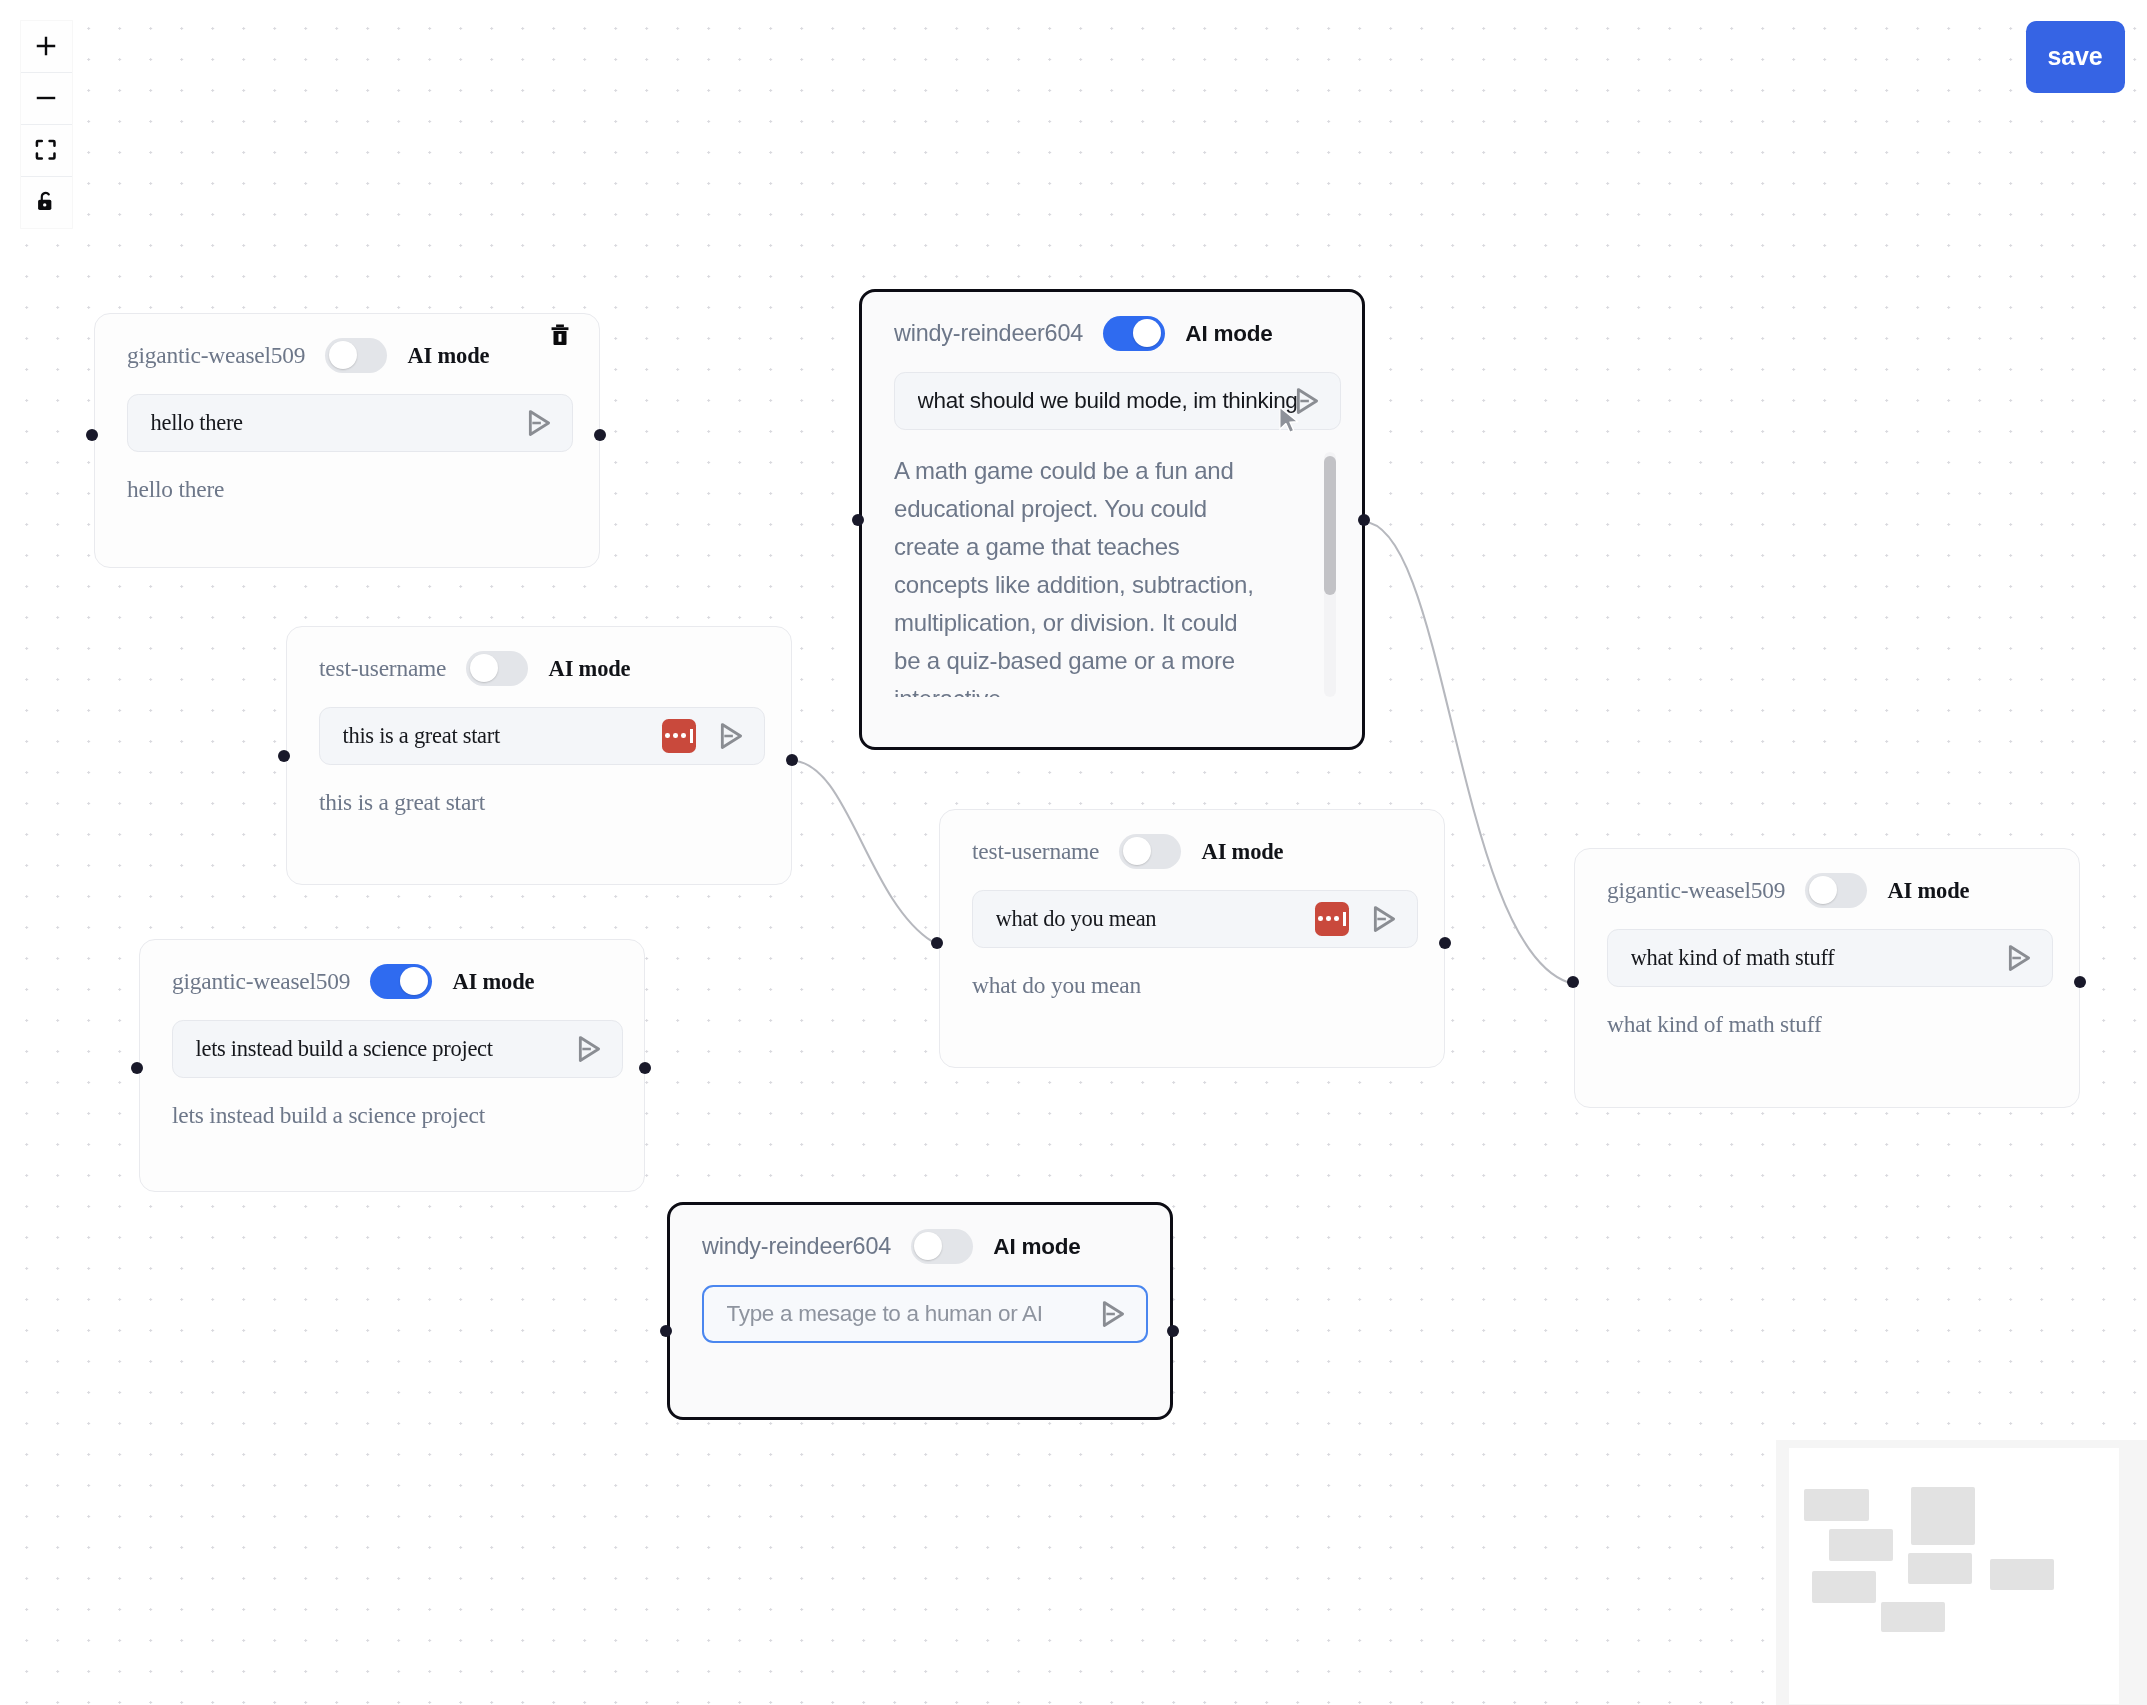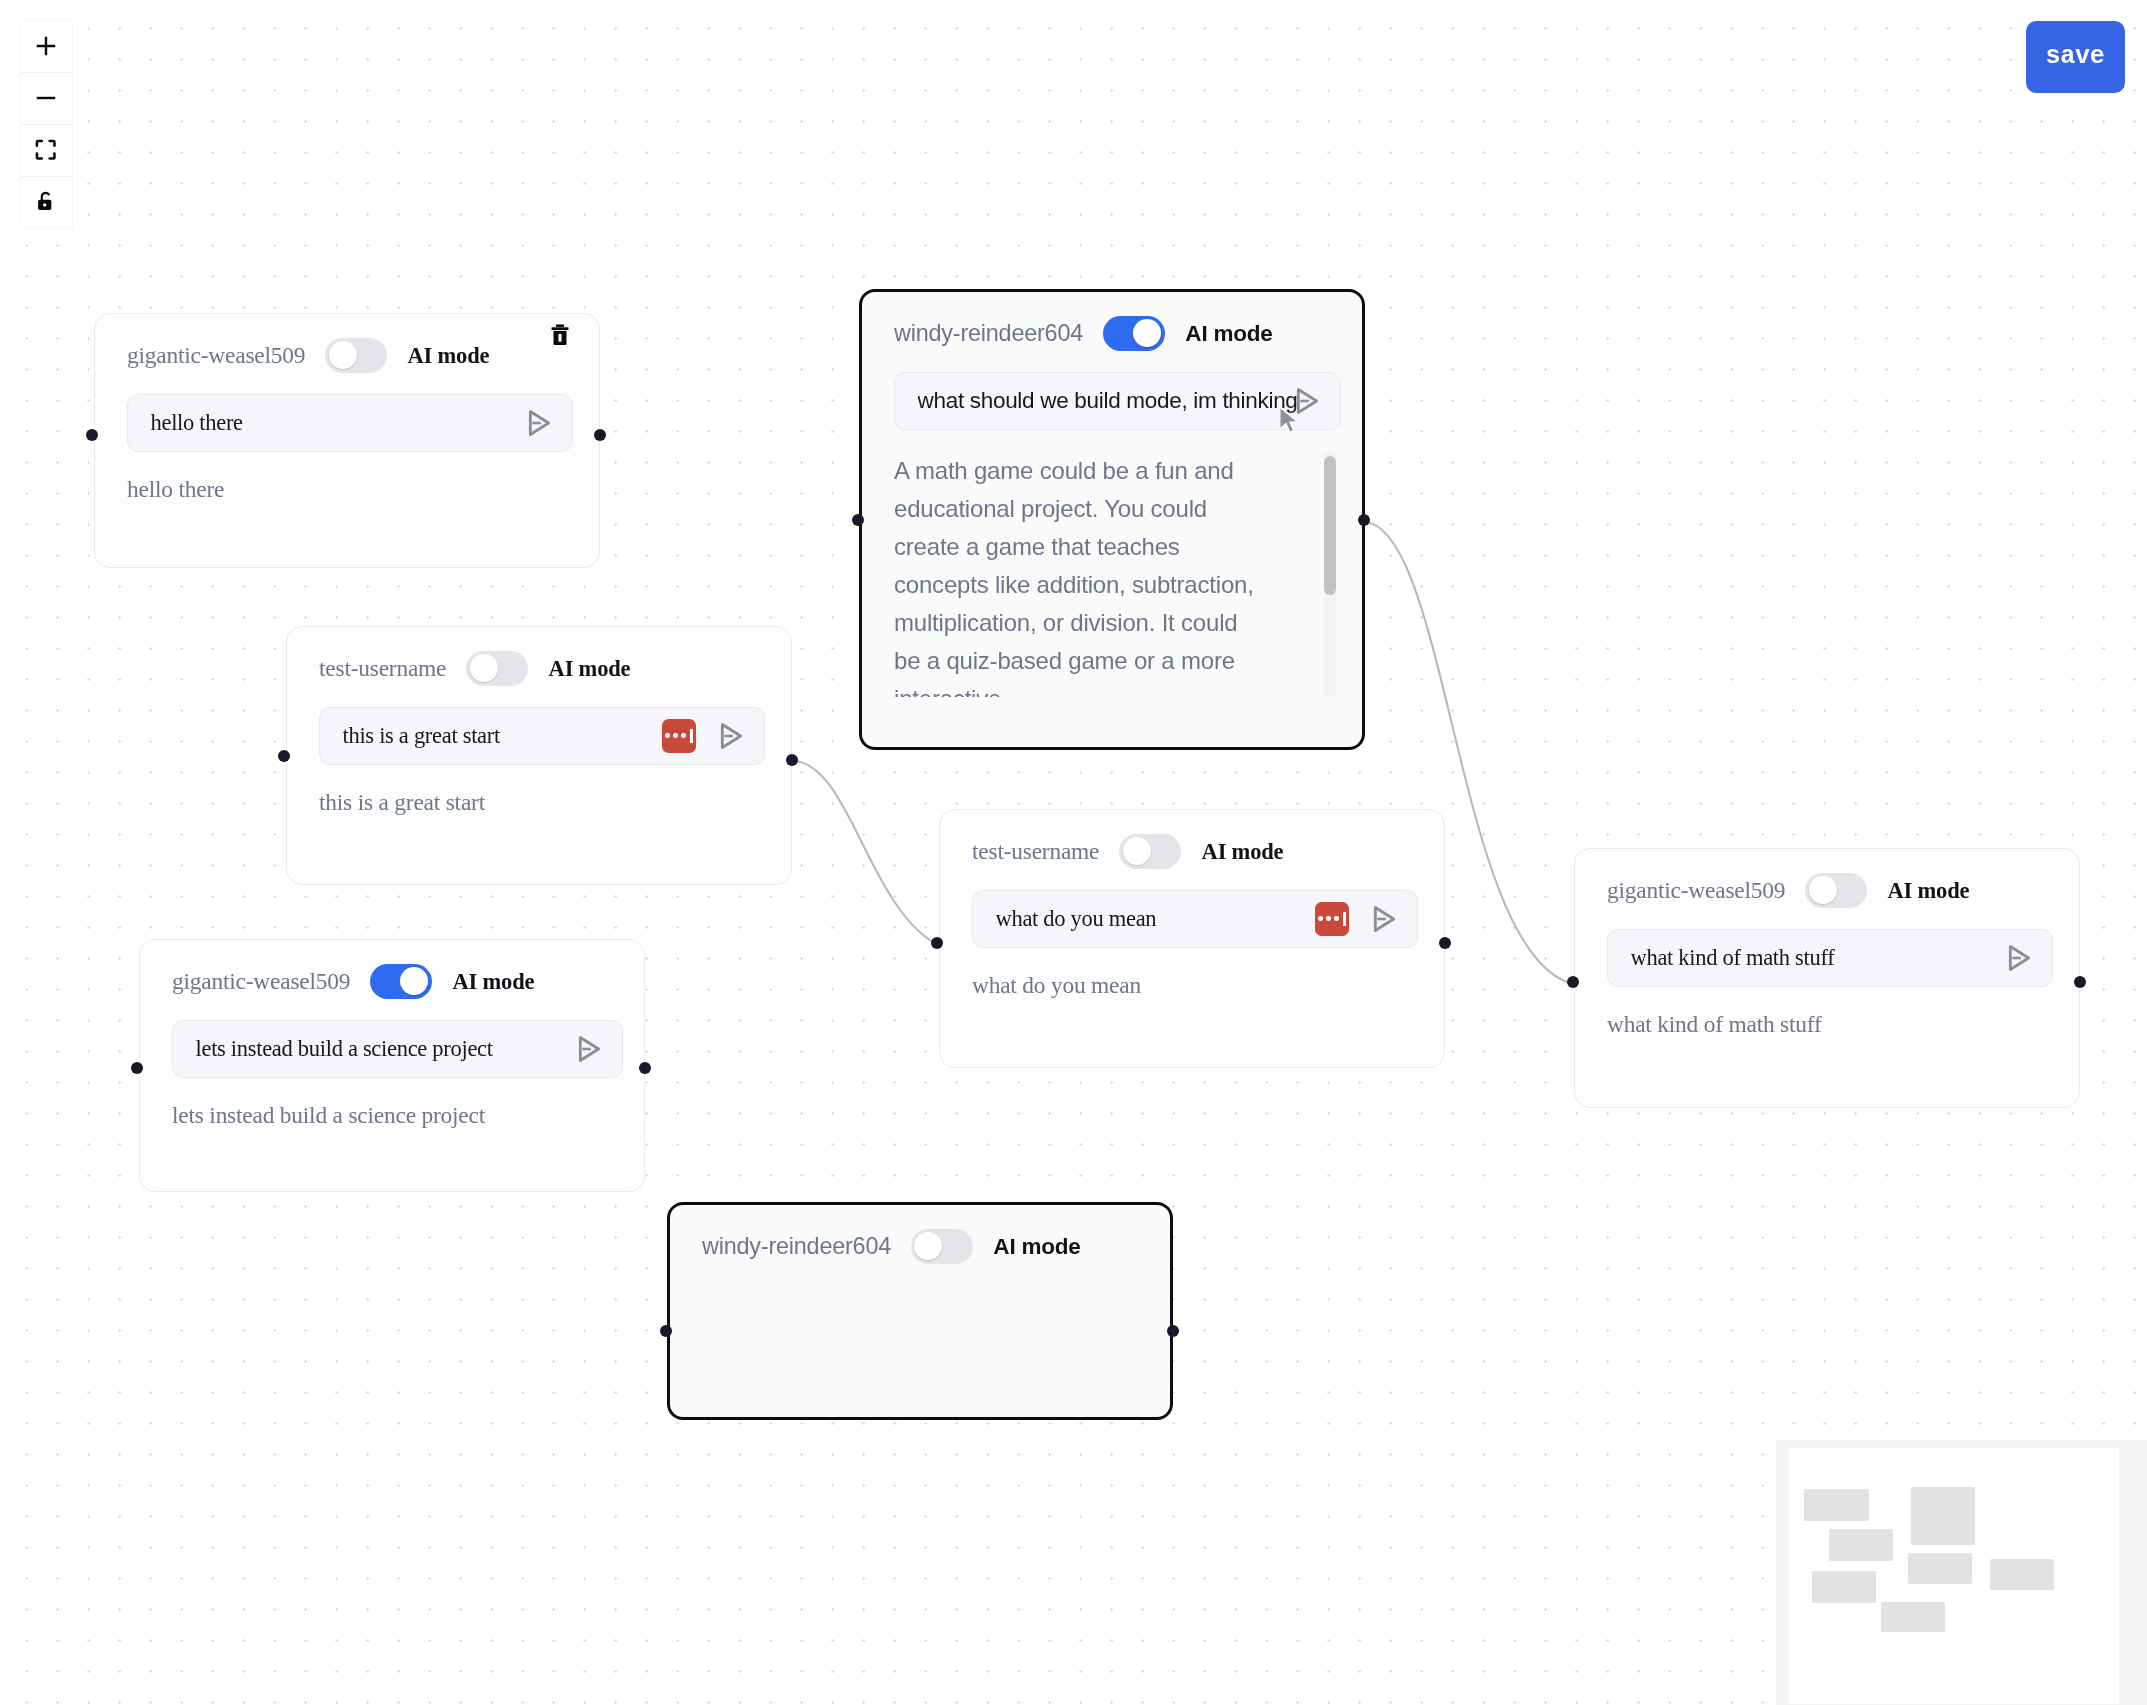--- a/index.html
+++ b/index.html
@@ -52,21 +52,21 @@
   #save-btn {
     position: absolute;
     right: 22.5px;
     top: 20.6px;
     width: 99px;
     height: 72px;
     background: #3664e4;
     color: #ffffff;
     border: none;
     border-radius: 10.3px;
-    font-family: Liberation Mono, monospace;
+    font-family: Liberation Sans, sans-serif;
     font-size: 25px;
     font-weight: bold;
     letter-spacing: -0.2px;
     cursor: pointer;
     z-index: 40;
   }
 
   
   #edges {
     position: absolute;
@@ -458,20 +458,27 @@
   <div class="handle" style="left:2074px; top:976px;"></div>
 
   <div class="node selected" style="left:667px; top:1202px; width:506px; height:218px;">
     <div class="node-head">
       <span class="node-user">windy-reindeer604</span>
       <span class="toggle">
           <span class="knob"></span>
         </span>
       <span class="ai-label">AI mode</span>
     </div>
+    <div class="input-row focused" style="margin-right:22.5px;">
+      <span class="input-text placeholder">Type a mesage to a human or AI</span>
+      <svg class="send-icon" width="32" height="32" viewBox="0 0 24 24">
+        <path d="M5.5 3.4 L19.2 12 L5.5 20.6 Z" fill="none" stroke="#8a8d93" stroke-width="2.1" stroke-linejoin="round"></path>
+        <path d="M7 12 H13.4" stroke="#8a8d93" stroke-width="1.9"></path>
+      </svg>
+    </div>
   </div>
   <div class="handle" style="left:660px;  top:1325px;"></div>
   <div class="handle" style="left:1167px; top:1325px;"></div>
 
   <div id="cursor" style="left:1278px; top:405px;">
     <svg width="24" height="32" viewBox="0 0 26 34">
       <path d="M2 2 L2 26 L8.6 19.8 L12.8 29.2 L17 27.3 L12.9 18.2 L21.4 17.8 Z" fill="#8d9199" stroke="#ffffff" stroke-width="1.4" stroke-linejoin="round"></path>
     </svg>
   </div>
 

